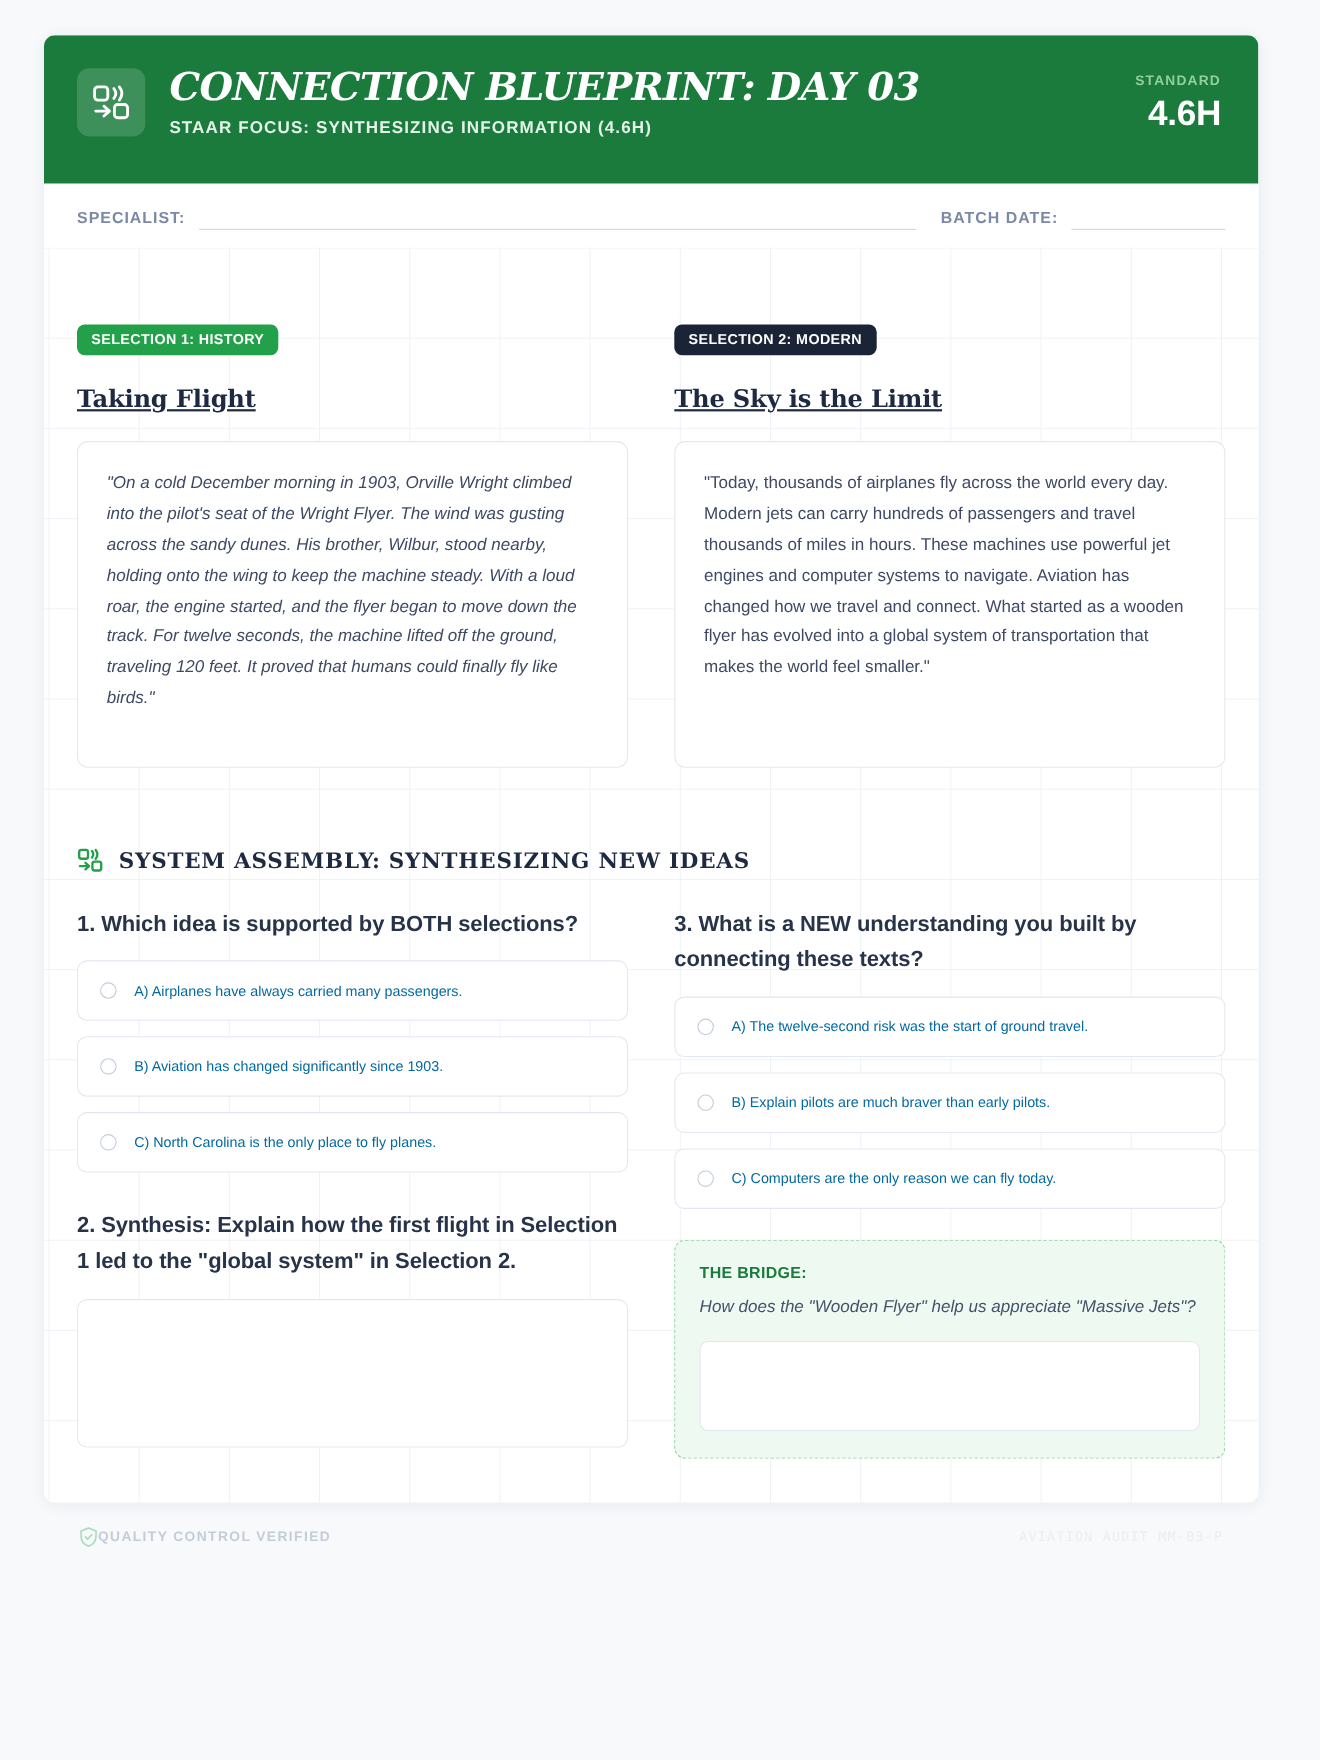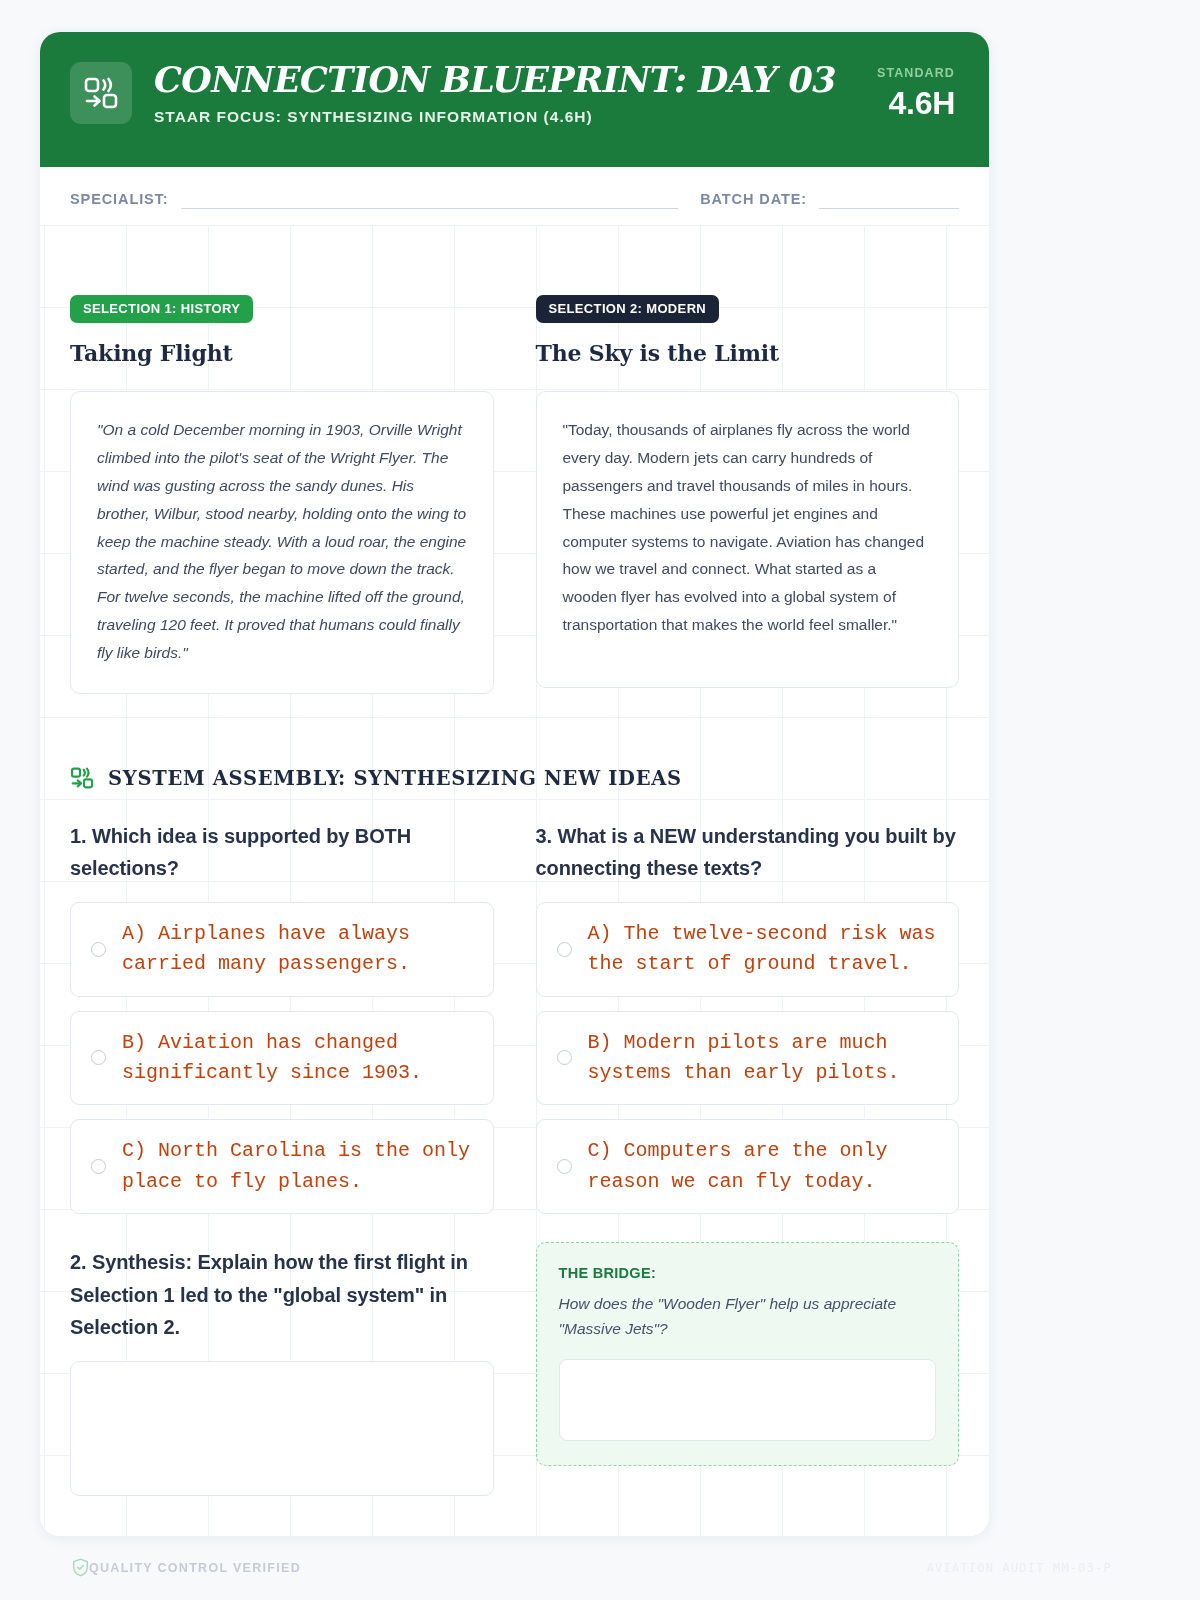--- a/index.html
+++ b/index.html
@@ -14,23 +14,23 @@
 
   .page {
     width: 1200px;
     height: 1600px;
     padding: 32px 40px;
     background: #f7f9fb;
     position: relative;
   }
 
   .sheet {
-    width: 949px;
-    background: #ffffff;
-    border-radius: 20px;
+    width: 1104px;
+    background: #ffffff;
+    border-radius: 10px;
     box-shadow: 0 2px 14px rgba(35,53,84,0.07);
     overflow: hidden;
     position: relative;
   }
 
   
   .hdr {
     background: #1a7b3c;
     padding: 26px 34px 30px 30px;
     display: flex;
@@ -126,26 +126,27 @@
     font-size: 13px;
     font-weight: 700;
     letter-spacing: 0.35px;
     color: #ffffff;
     text-transform: uppercase;
   }
   .badge.green { background: #22a04a; }
   .badge.navy  { background: #1b2437; }
 
   .sel-title {
-    margin-top: 17px;
+    margin-top: 27px;
     font-family: "DejaVu Serif", "Liberation Serif", serif;
     font-weight: 700;
     font-size: 22px;
     color: #1e2a42;
     letter-spacing: -0.2px;
+    text-decoration: underline;
   }
 
   .passage {
     margin-top: 25px;
     background: #ffffff;
     border: 1px solid #e3e8f0;
     border-radius: 10px;
     padding: 24px 26px 26px 26px;
     font-size: 15.5px;
     line-height: 1.80;
@@ -190,21 +191,21 @@
     padding: 16px 18px 16px 20px;
     min-height: 55px;
   }
   .radio {
     width: 15px; height: 15px;
     border: 1.6px solid #c3cddd;
     border-radius: 50%;
     flex-shrink: 0;
     background: #fff;
   }
-  .opt-label { font-size: 20px; color: #c2410c; line-height: 1.52; font-family: Liberation Mono, monospace; }
+  .opt-label { font-size: 13px; color: #0369a1; line-height: 1.52; }
 
   .q2-block { margin-top: 32px; }
   .answer-box {
     margin-top: 18px;
     border: 1px solid #e3e8f0;
     border-radius: 9px;
     background: #ffffff;
     height: 135px;
   }
 
@@ -352,21 +353,21 @@
 
         <div class="q-col">
           <div class="q-text">3. What is a NEW understanding you built by connecting these texts?</div>
           <div class="opts">
             <div class="opt">
               <span class="radio"></span>
               <span class="opt-label">A) The twelve-second risk was the start of ground travel.</span>
             </div>
             <div class="opt">
               <span class="radio"></span>
-              <span class="opt-label">B) Modern pilots are much systems than early pilots.</span>
+              <span class="opt-label">B) Explain pilots are much braver than early pilots.</span>
             </div>
             <div class="opt">
               <span class="radio"></span>
               <span class="opt-label">C) Computers are the only reason we can fly today.</span>
             </div>
           </div>
 
           <div class="bridge">
             <div class="bridge-label">THE BRIDGE:</div>
             <div class="bridge-q">How does the "Wooden Flyer" help us appreciate "Massive Jets"?</div>

